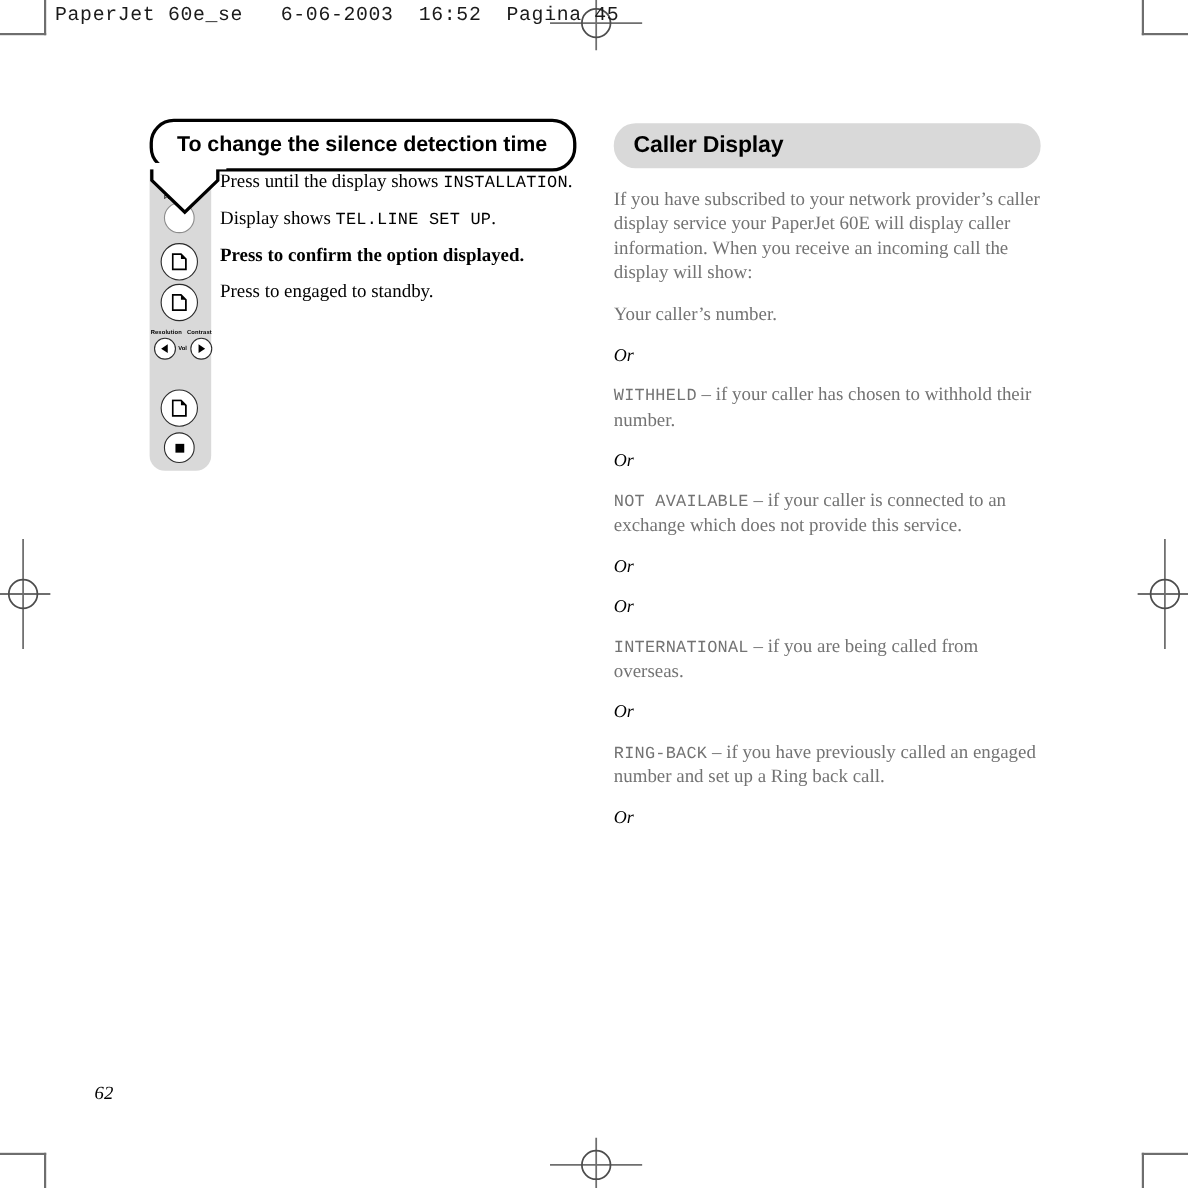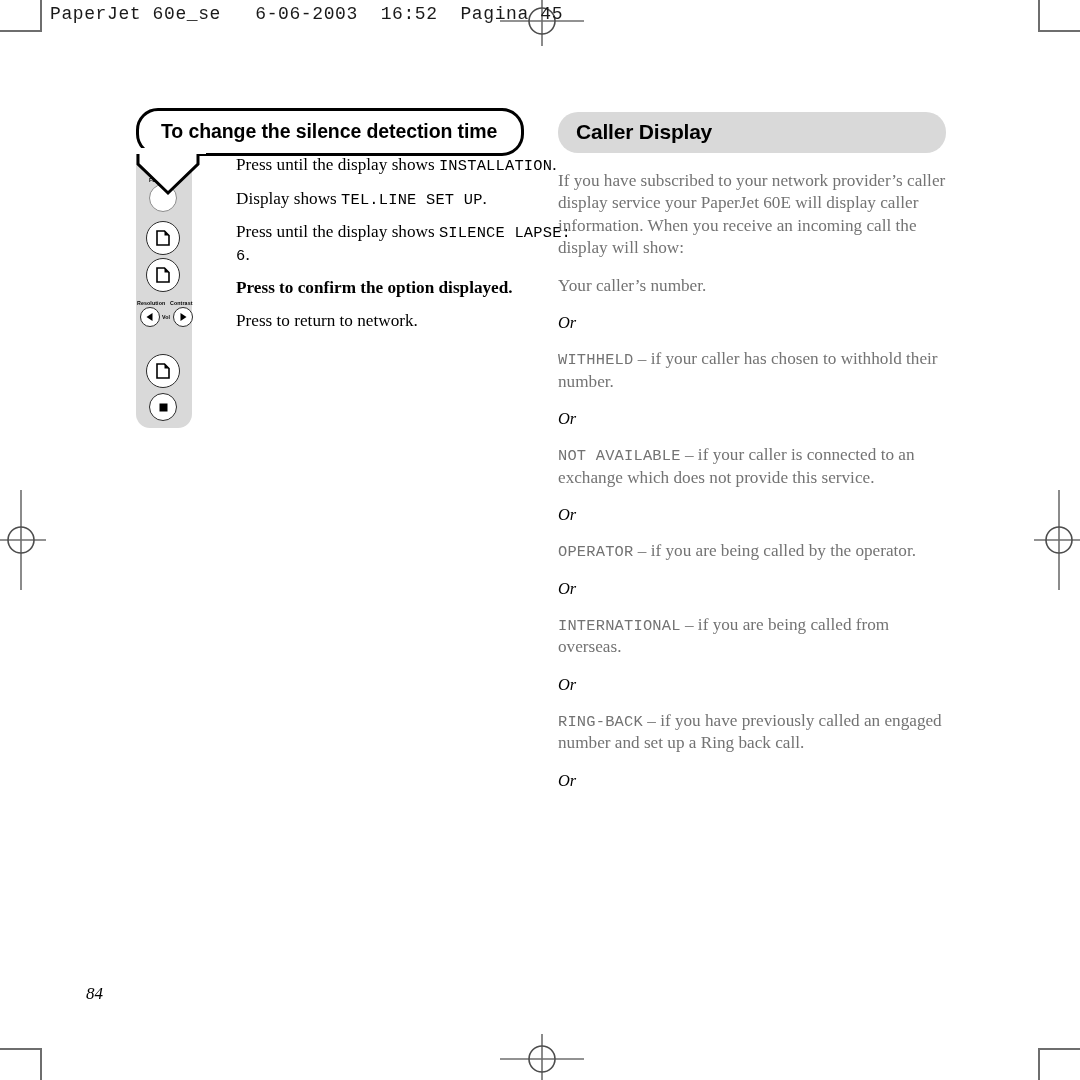--- a/index.html
+++ b/index.html
@@ -131,21 +131,20 @@
     font-size: 5.3px;
     color: #000;
   }
 
   
   .steps {
     position: absolute;
     left: 64px;
     top: 46px;
     width: 336px;
-    margin-left: 36px;
   }
   .step {
     font-size: 17.2px;
     line-height: 1.27;
     color: #000;
     margin-bottom: 9px;
   }
   .lcd {
     font-family: "Liberation Mono", monospace;
     font-size: 15.4px;
@@ -286,28 +285,25 @@
     </div>
   </div>
 
   <div class="steps">
     <div class="step" style="margin-bottom:11px;">
       <span>Press until the display shows </span><span class="lcd">INSTALLATION</span><span>.</span>
     </div>
     <div class="step" style="margin-bottom:11px;">
       <span>Display shows </span><span class="lcd">TEL.LINE SET UP</span><span>.</span>
     </div>
-    <div class="step" style="margin-bottom:11px;">
-      <span>Press until the display shows </span><span class="lcd">SILENCE LAPSE: 6</span><span>.</span>
-    </div>
     <div class="step" style="margin-bottom:11px;font-weight:bold;">
       <span>Press to confirm the option displayed.</span>
     </div>
     <div class="step">
-      <span>Press to return to network.</span>
+      <span>Press to engaged to standby.</span>
     </div>
   </div>
 </div>
 
 <div class="col-right">
 
   <div class="section-head">
     <div class="section-head-title">Caller Display</div>
   </div>
 
@@ -319,30 +315,27 @@
   <div class="para">
     <span class="lcd">WITHHELD</span><span> – if your caller has chosen to withhold their number.</span>
   </div>
 
   <div class="or">Or</div>
   <div class="para">
     <span class="lcd">NOT AVAILABLE</span><span> – if your caller is connected to an exchange which does not provide this service.</span>
   </div>
 
   <div class="or">Or</div>
-  <div class="para">
-    <span class="lcd">OPERATOR</span><span> – if you are being called by the operator.</span>
-  </div>
 
   <div class="or">Or</div>
   <div class="para">
     <span class="lcd">INTERNATIONAL</span><span> – if you are being called from overseas.</span>
   </div>
 
   <div class="or">Or</div>
   <div class="para">
     <span class="lcd">RING-BACK</span><span> – if you have previously called an engaged number and set up a Ring back call.</span>
   </div>
 
   <div class="or">Or</div>
 </div>
 
-<div class="folio">84</div>
+<div class="folio">62</div>
 
 </body></html>

